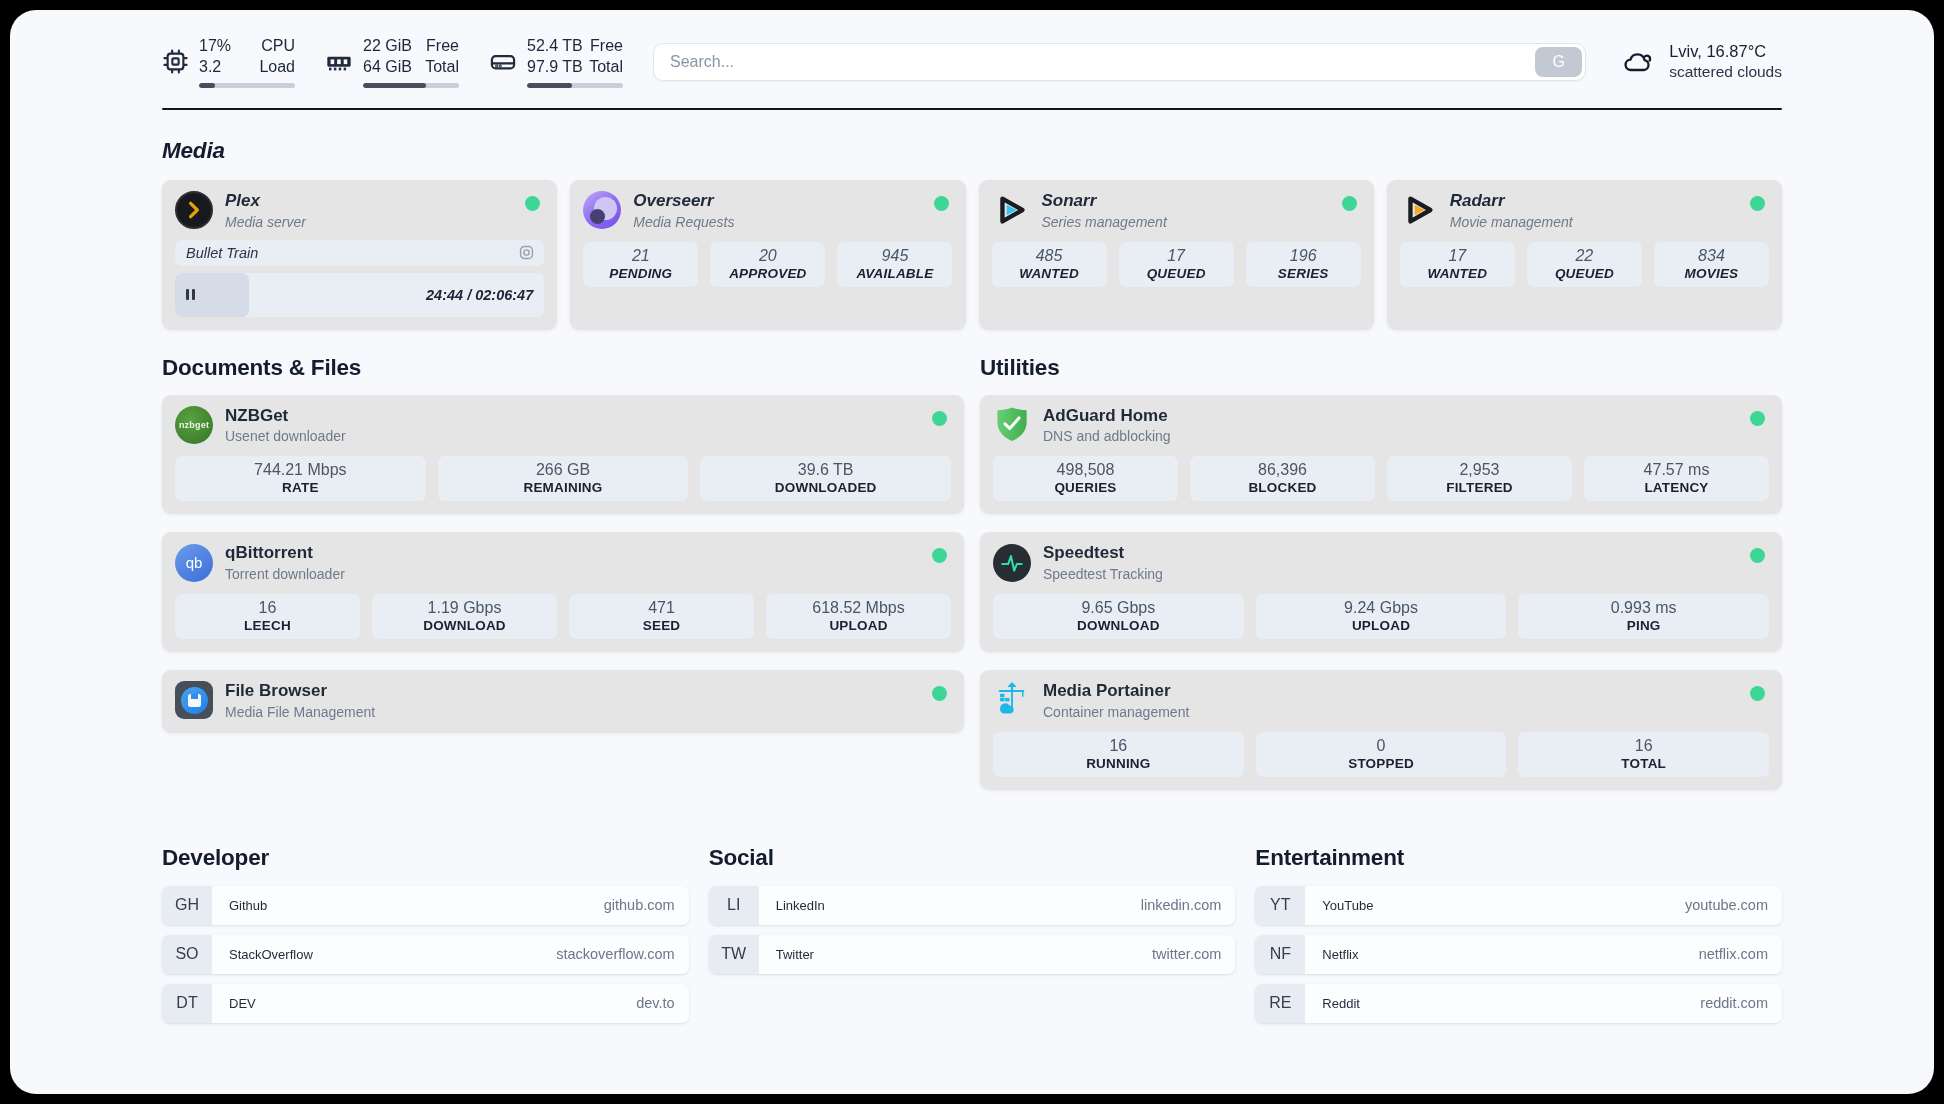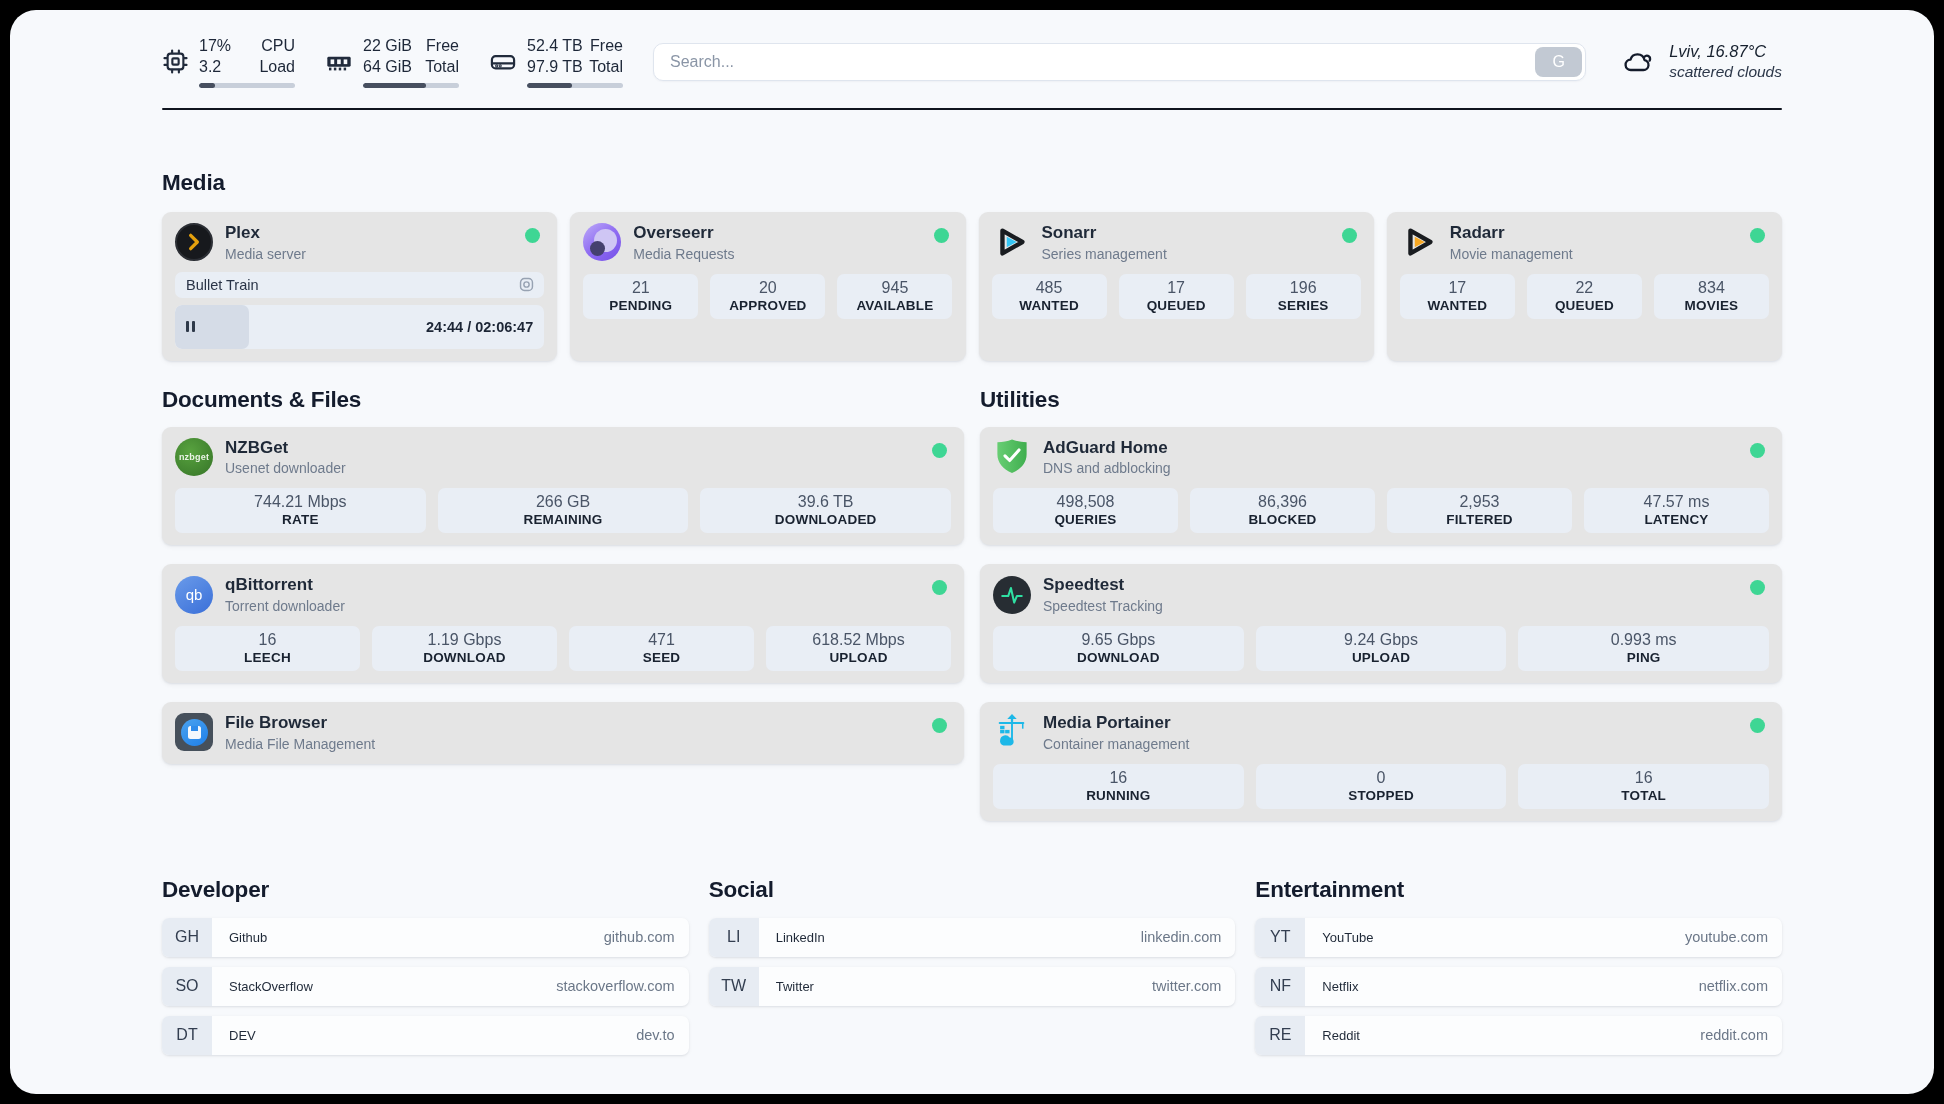--- a/index.html
+++ b/index.html
@@ -34,29 +34,29 @@
     background:#fff; padding:0 62px 0 16px; font-size:16px; color:#1d2738;
     outline:none; font-family:"Liberation Sans", sans-serif;
     box-shadow:0 1px 2px rgba(15,23,42,.04);
   }
   .search input::placeholder { color:#8a95a6; }
   .search-go {
     position:absolute; right:4px; top:4px; bottom:4px; width:47px;
     background:#c2c9d3; color:#fff; border:none; border-radius:8px;
     font-size:16px; font-family:"Liberation Sans", sans-serif; cursor:pointer;
   }
-  .weather { display:flex; gap:13px; align-items:center;font-style:italic; }
+  .weather { display:flex; gap:13px; align-items:center; }
   .weather-l1 { font-size:16.5px; color:#16202e; font-weight:500; }
   .weather-l2 { font-size:15.5px; color:#2b3648; margin-top:2px; }
 
   .divider { margin-top:20px; height:2.5px; background:#10151f; border-radius:2px; }
 
   
   h2.section-title { font-size:22.5px; color:#141c2d; font-weight:700; letter-spacing:-.2px; }
-  .media-section { margin-top:60px; }
+  .media-section { margin-top:28px;font-style:italic; }
   .grid4 { display:grid; grid-template-columns:repeat(4,1fr); gap:13px; margin-top:16px; }
 
   .card {
     background:#e5e5e5; border-radius:9px; padding:11px 13px 12px;
     box-shadow:0 1px 2px rgba(15,23,42,.07), 0 2px 5px rgba(15,23,42,.05);
     cursor:pointer;
   }
   .card-head { display:flex; align-items:center; }
   .app-icon { width:38px; height:38px; margin-right:12px; flex:none;
     display:flex; align-items:center; justify-content:center; position:relative; }

